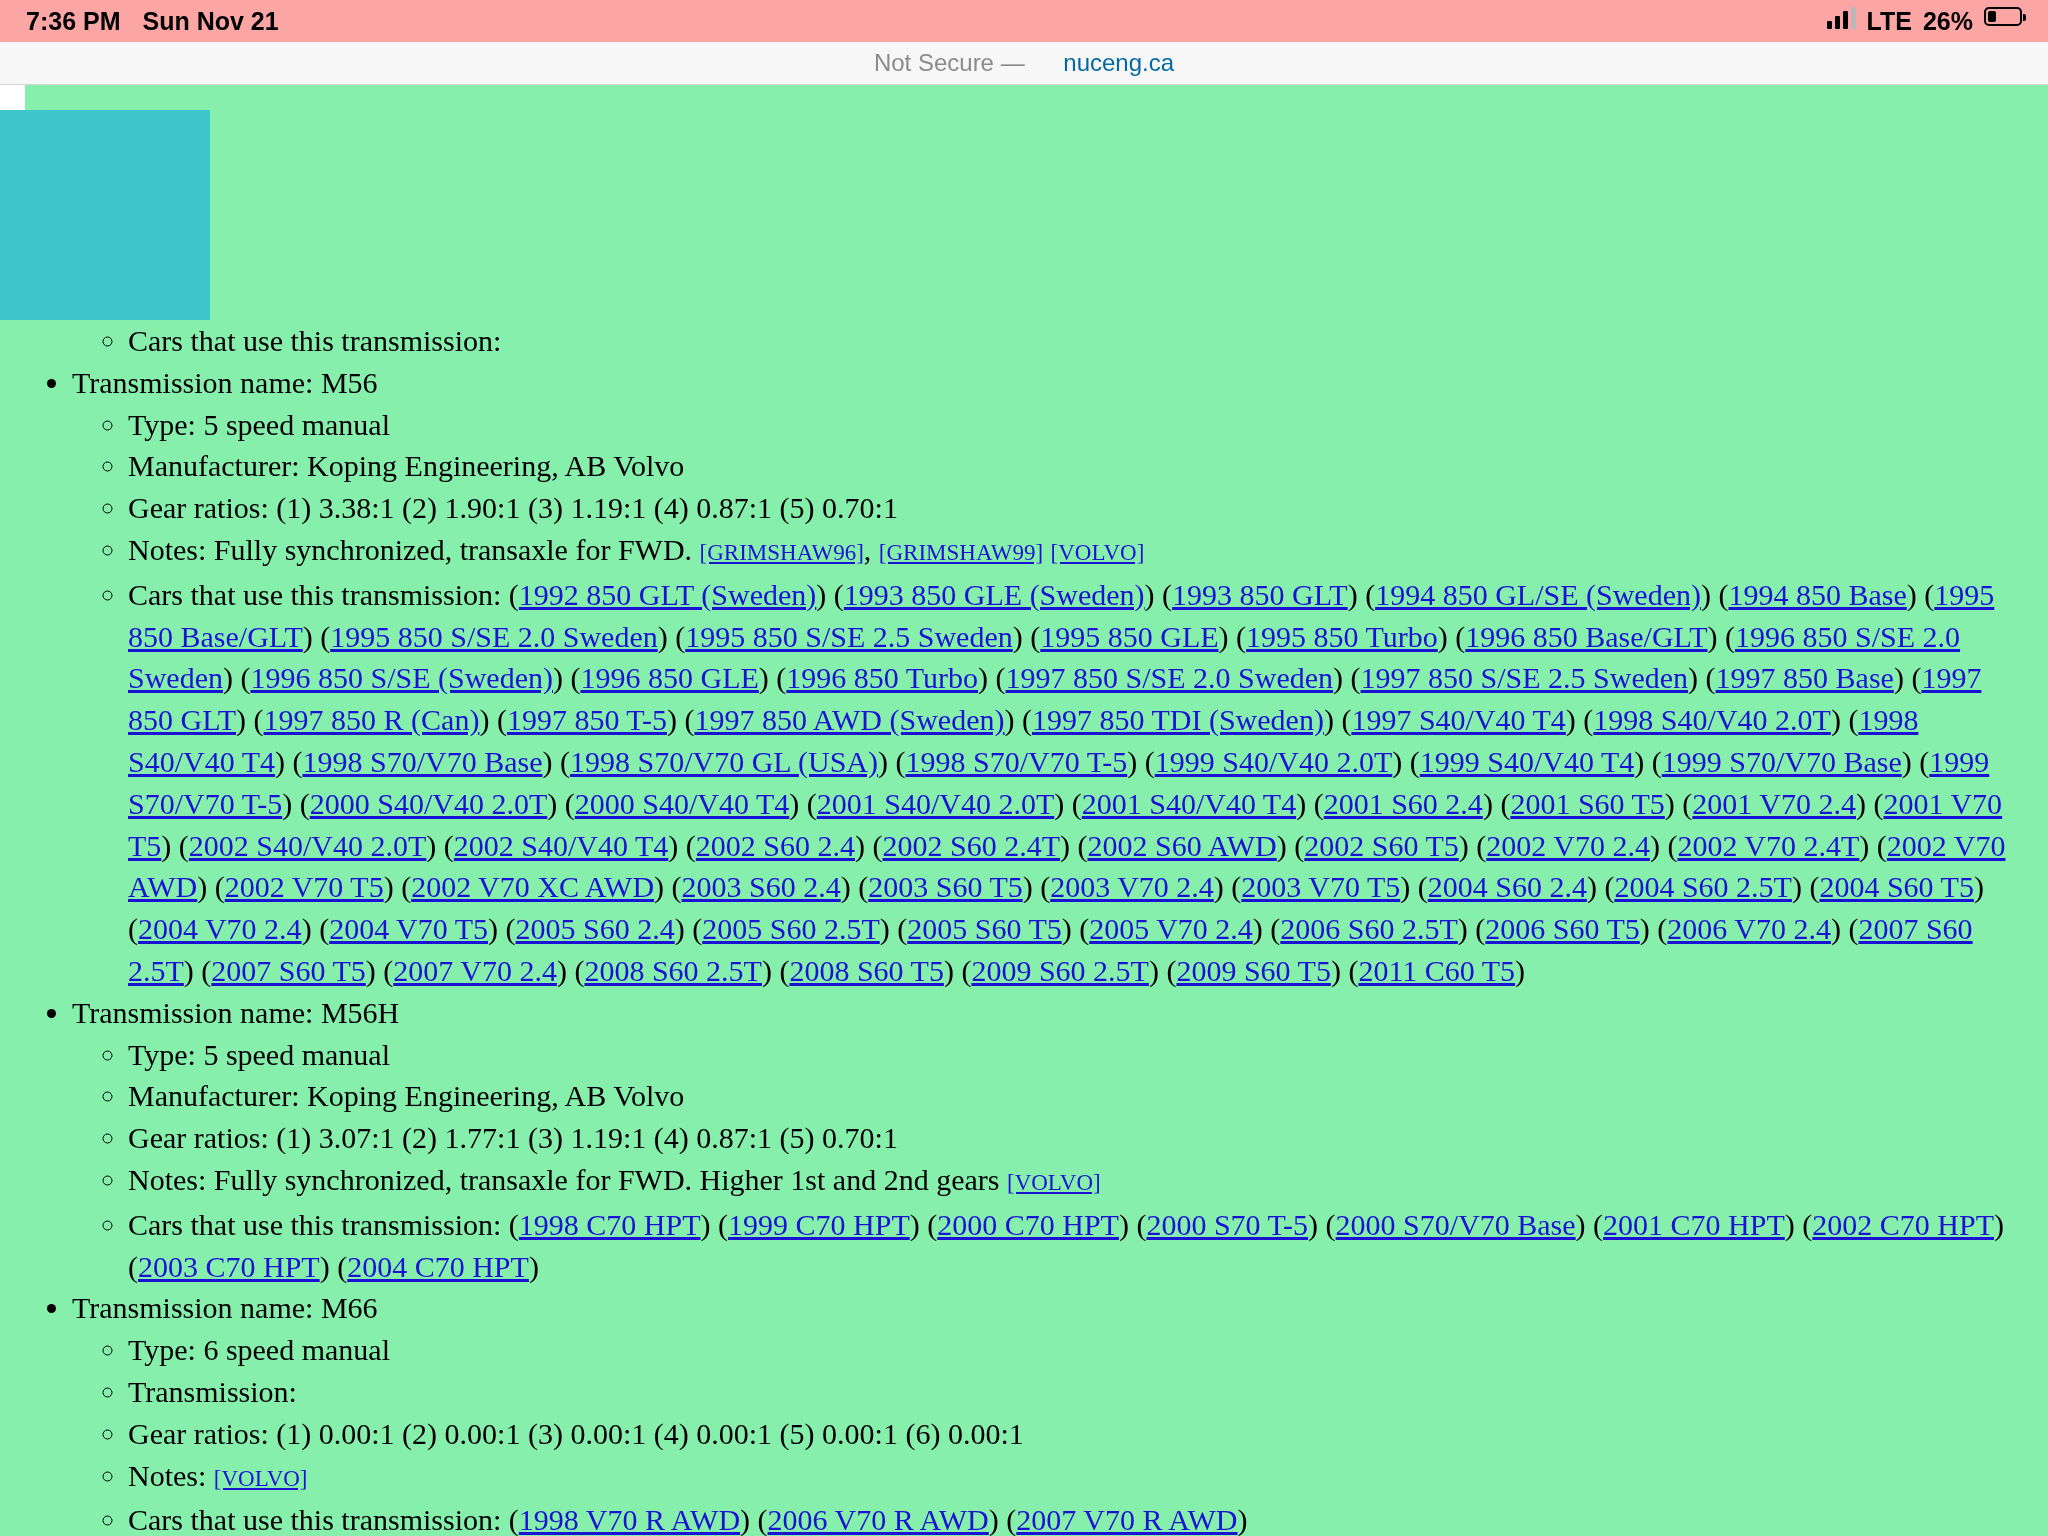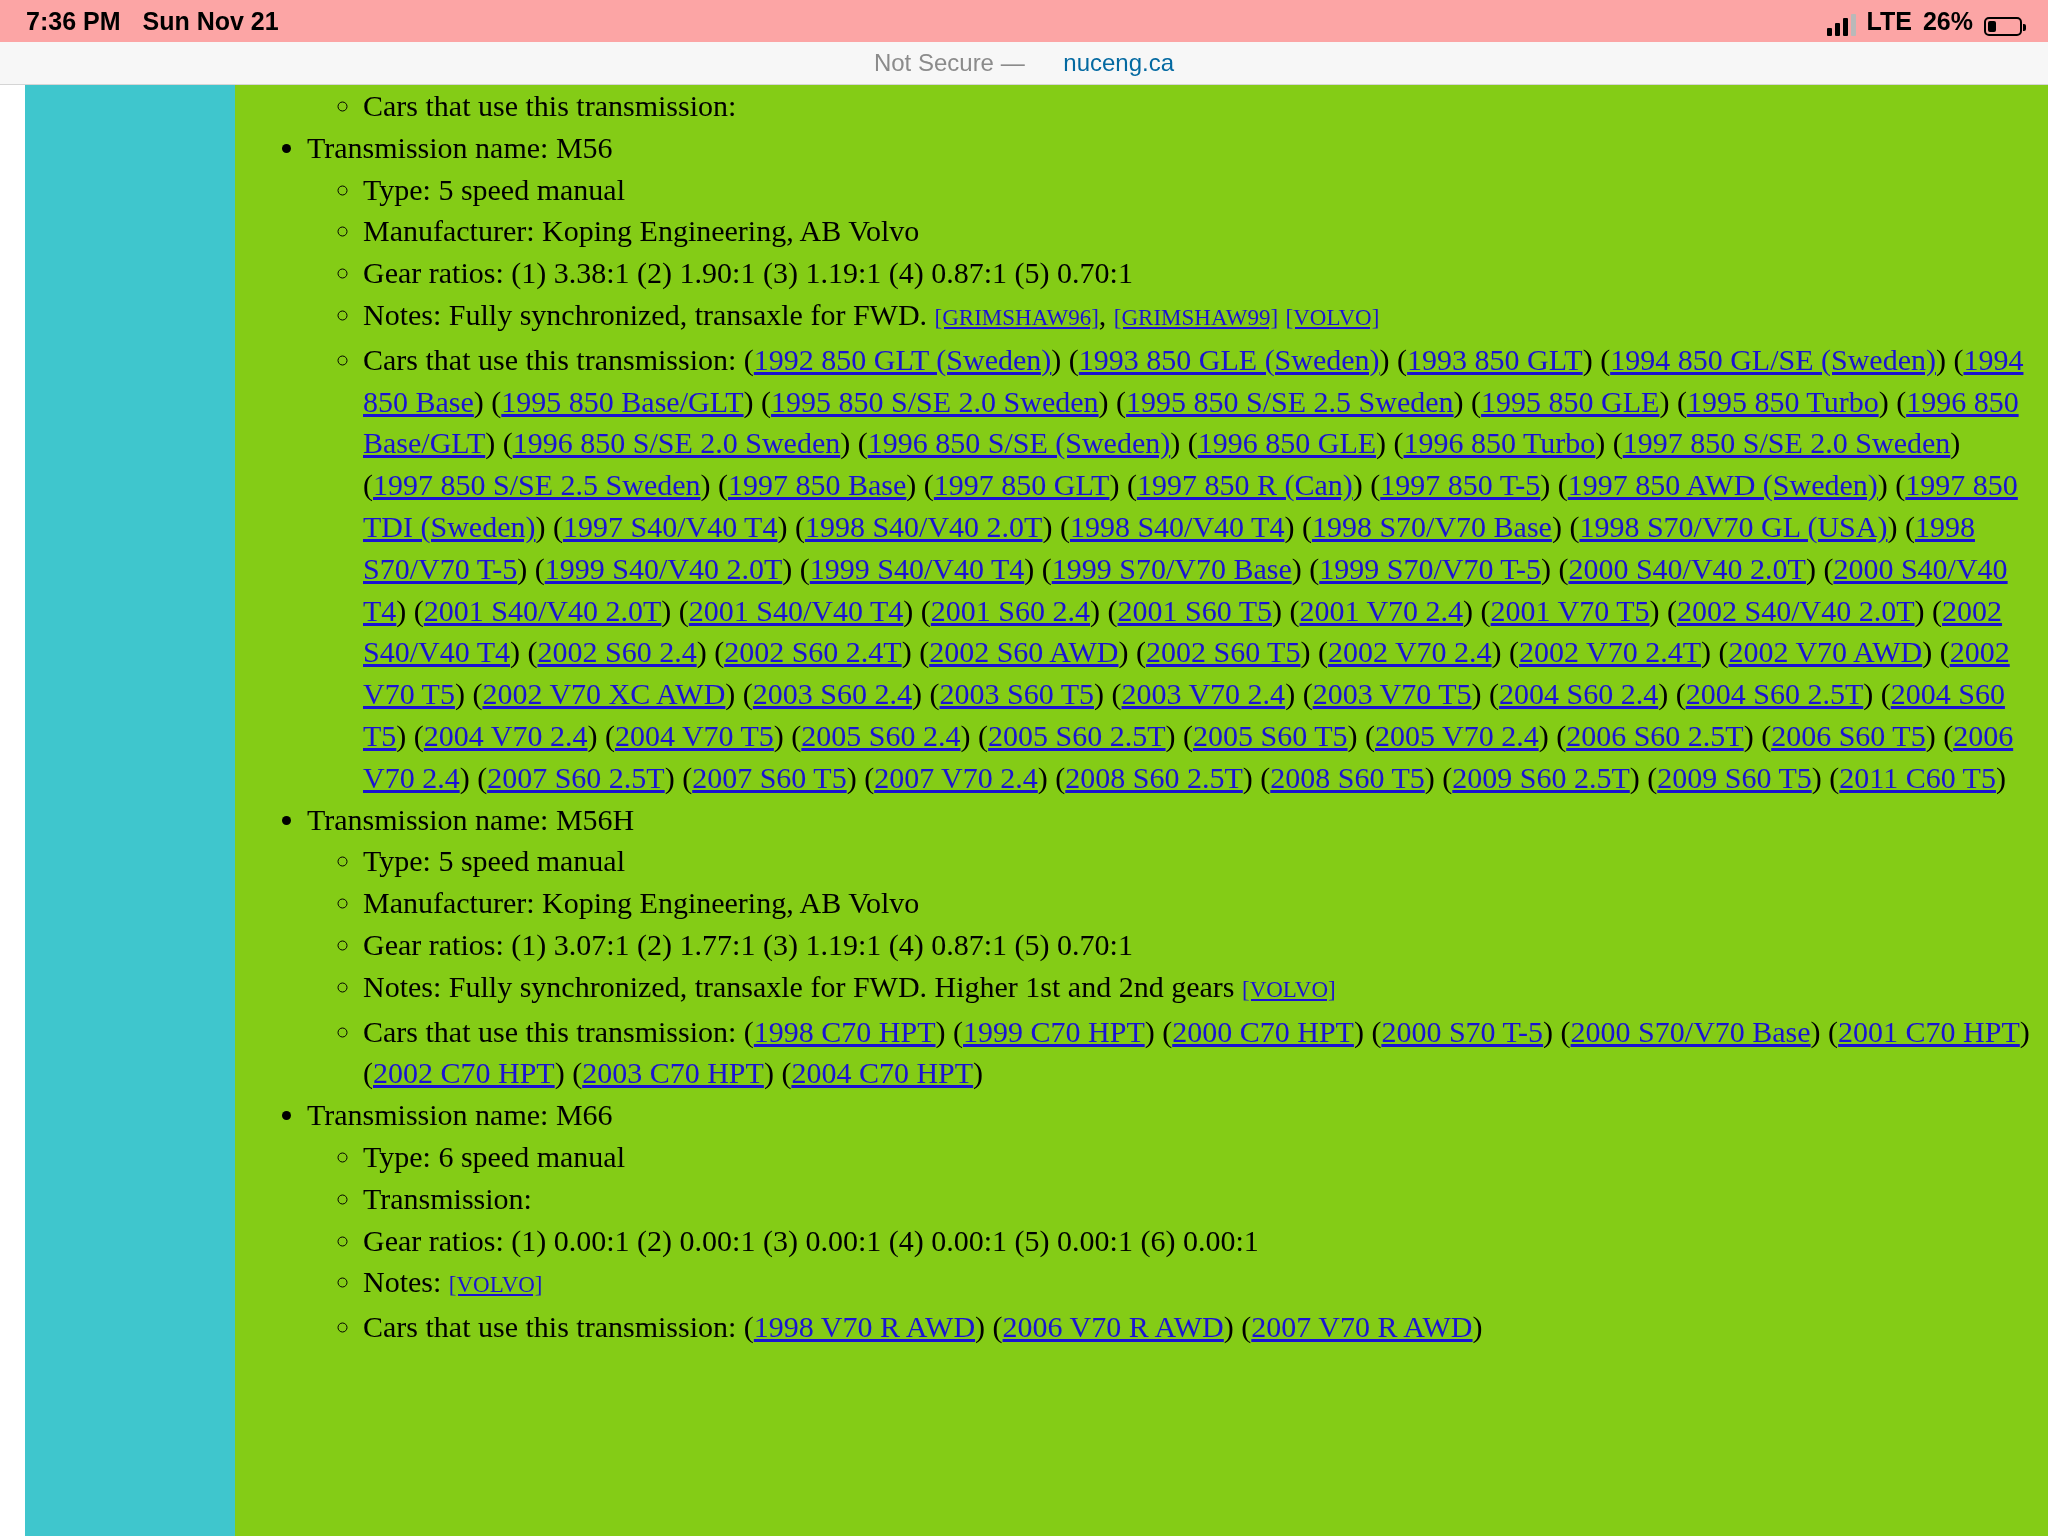--- a/index.html
+++ b/index.html
@@ -29,21 +29,21 @@
     position: relative;
   }
   .status-left {
     display: flex;
     align-items: center;
     gap: 22px;
   }
   .status-right {
     margin-left: auto;
     display: flex;
-    align-items: flex-end;
+    align-items: flex-start;
     gap: 11px;
   }
   .signal-bars {
     display: flex;
     align-items: flex-end;
     gap: 3px;
     height: 22px;
   }
   .signal-bars i {
     display: block;
@@ -93,21 +93,22 @@
     font-size: 24px;
     color: #8b8b8b;
     gap: 16px;
   }
   .urlbar .host { color: #0369a1; }
 
   
   .page {
     display: flex;
     height: calc(1536px - 84px);
-    background: #84cc16;
+    background: #86efac;
+    flex-direction: column;
   }
   .leftrail {
     width: 25px;
     background: #ffffff;
     flex: 0 0 25px;
   }
   .sidebar {
     width: 210px;
     flex: 0 0 210px;
     background: #3fc6cd;

